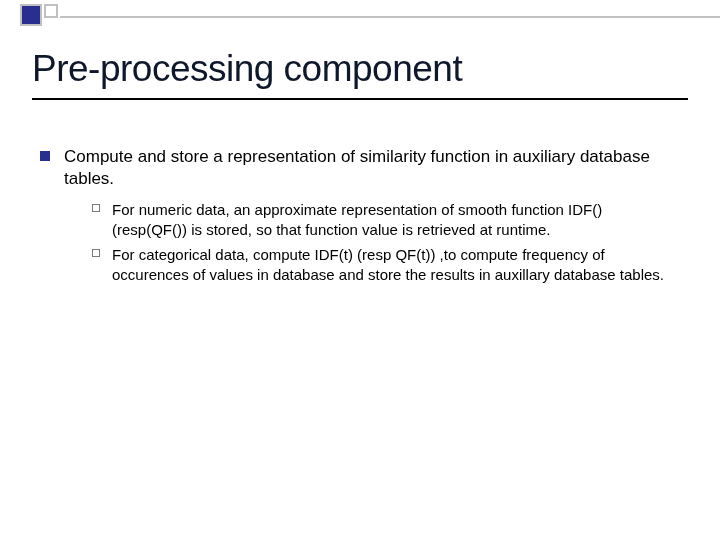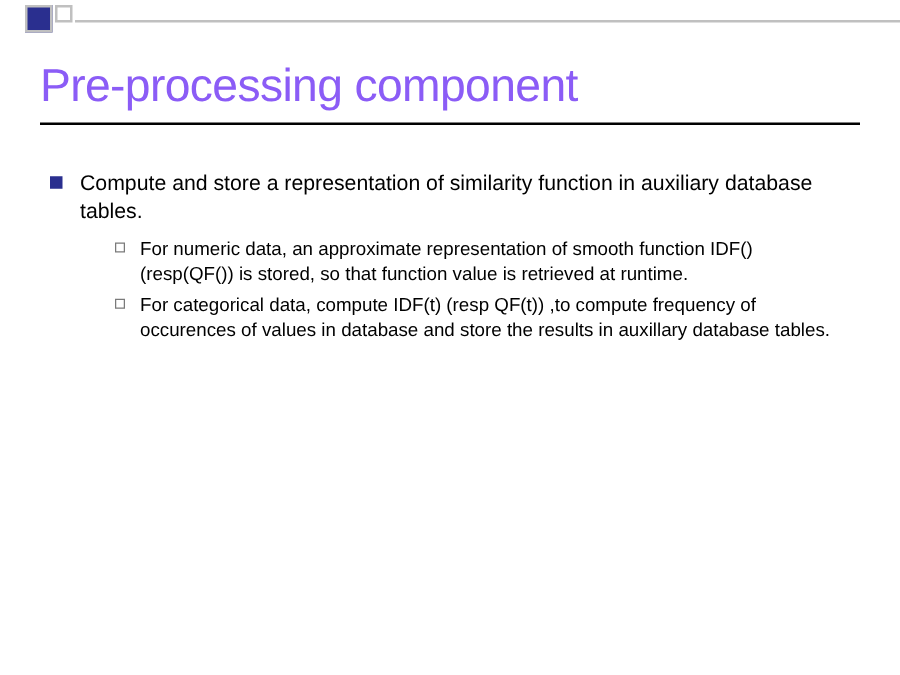--- a/index.html
+++ b/index.html
@@ -36,34 +36,34 @@
       right: 0;
       height: 2px;
       background: #c0c0c0;
     }
     .title {
       position: absolute;
       top: 48px;
       left: 32px;
       font-size: 37px;
       font-weight: normal;
-      color: #8b5cf6;
+      color: #0f172a;
       letter-spacing: -0.5px;
     }
     .underline {
       position: absolute;
       top: 98px;
       left: 32px;
       right: 32px;
       height: 2px;
       background: #000000;
     }
     .content {
       position: absolute;
-      top: 136px;
+      top: 146px;
       left: 40px;
       right: 40px;
     }
     .bullet-row {
       display: flex;
       align-items: flex-start;
       margin-bottom: 10px;
     }
     .bullet-square {
       width: 10px;

